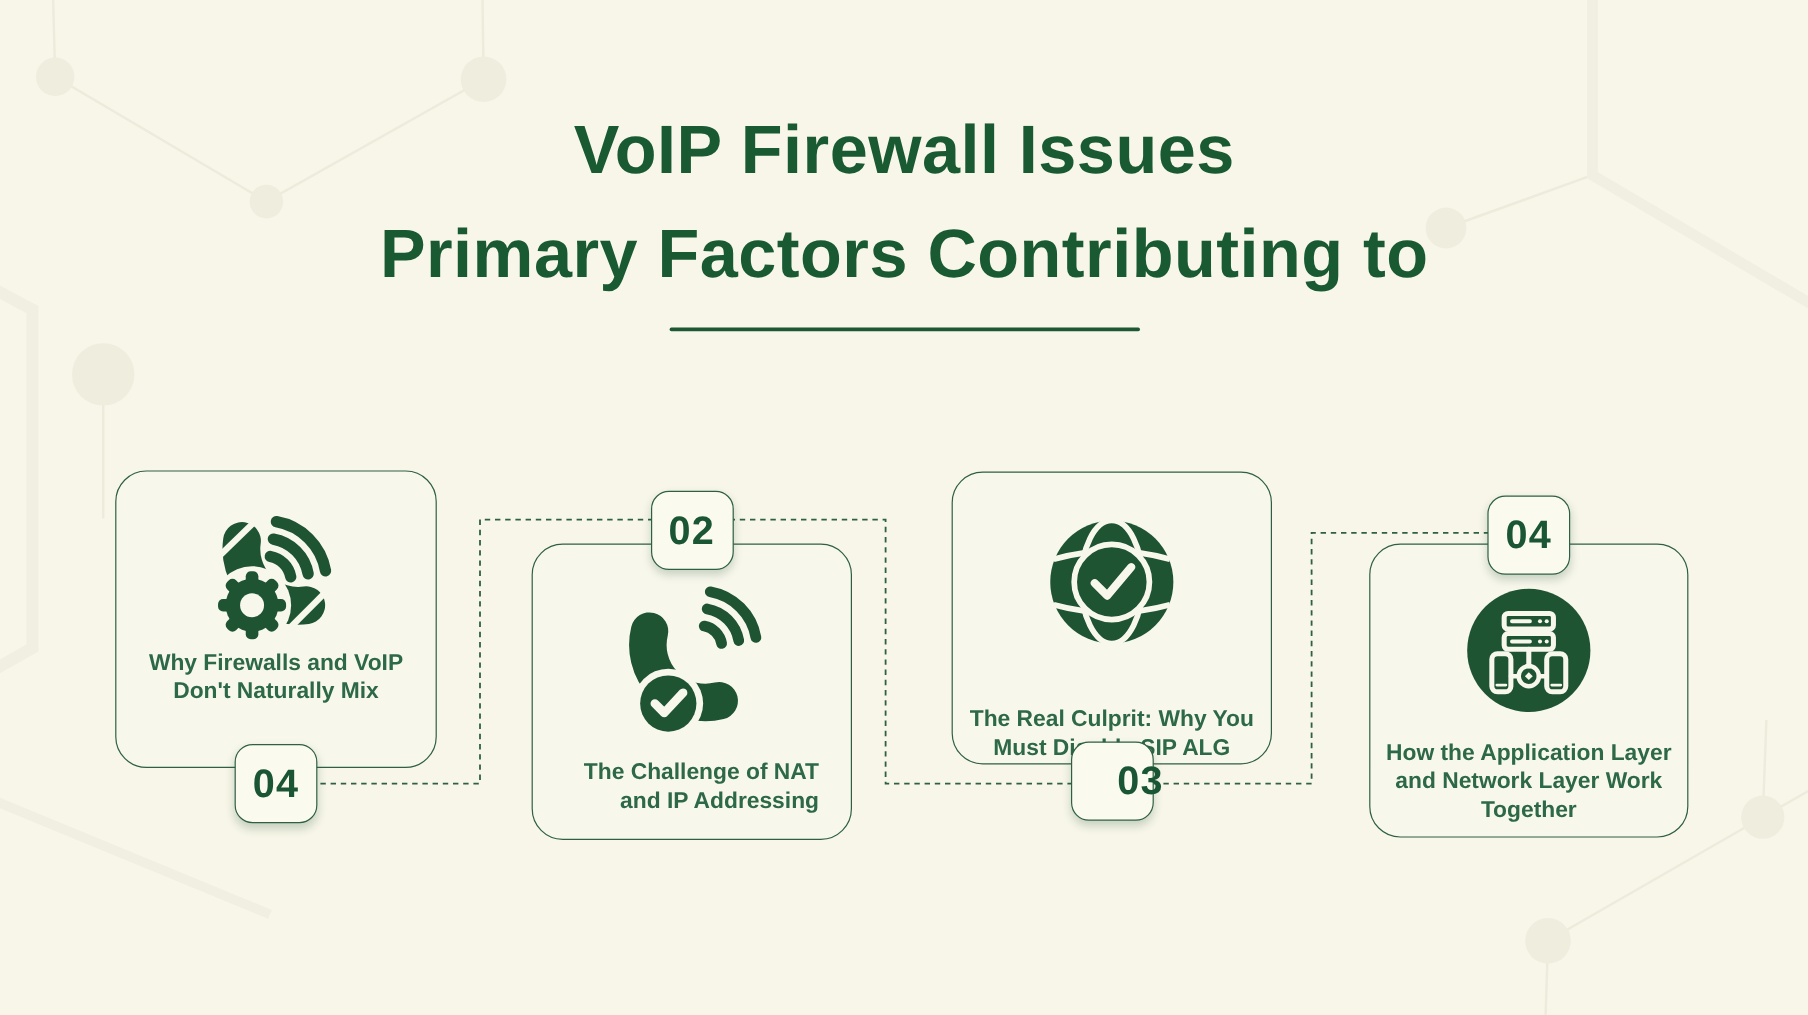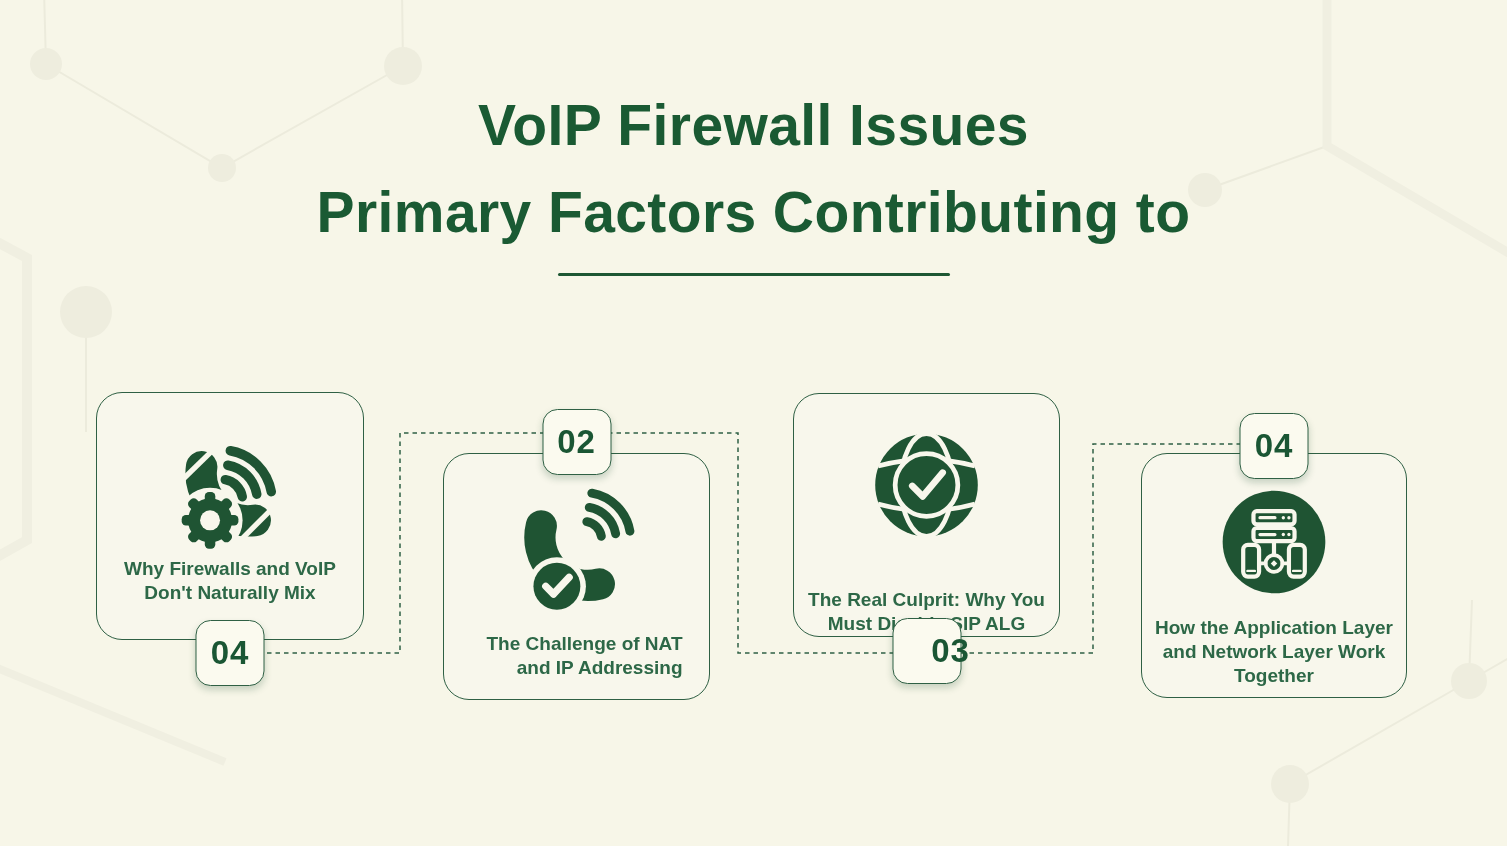--- a/index.html
+++ b/index.html
@@ -34,21 +34,21 @@
   }
   
   .card{
     position:absolute;z-index:2;
     background:#f8f7ec;
     border:1.3px solid #2f6044;
     border-radius:26px;
     display:flex;flex-direction:column;align-items:center;
     box-sizing:border-box;
   }
-  #card1{left:96px; top:392px;width:268px;height:248px;padding-top:36px;}
+  #card1{left:96px; top:392px;width:268px;height:248px;padding-top:20px;}
   #card2{left:443px;top:453px;width:267px;height:247px;padding-top:34px;}
   #card3{left:793px;top:393px;width:267px;height:244px;padding-top:34px;gap:32px;}
   #card4{left:1141px;top:453px;width:266px;height:245px;padding-top:32px;}
   .card .label{
     margin:0;text-align:center;
     color:#2d6847;font-size:19px;font-weight:600;line-height:24px;
   }
   #card1 .label{margin-top:2px;max-width:232px;}
   #card2 .label{margin-top:10px;max-width:212px;text-align:right;}
   #card3 .label{margin-top:14px;max-width:246px;}

